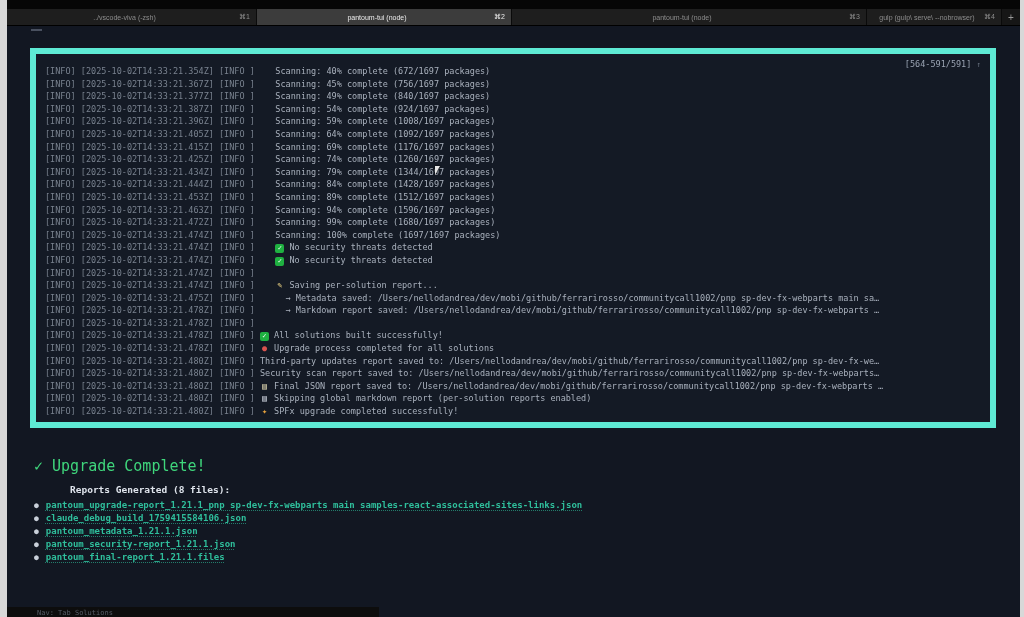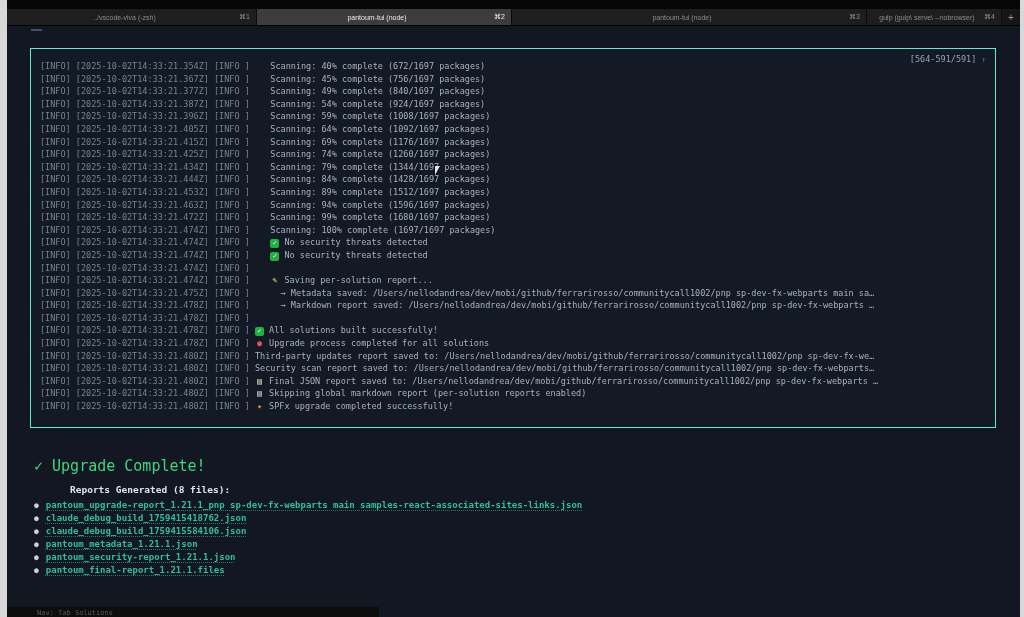--- a/index.html
+++ b/index.html
@@ -33,21 +33,21 @@
   .tab.active { background:#3c3c3c; color:#ececec; }
   .tab .shortcut { position:absolute; right:6px; top:50%; transform:translateY(-50%); }
   .new-tab {
     flex:0 0 18px; display:flex; align-items:center; justify-content:center;
     color:#9a9a9a; font-size:10px; font-family:"Liberation Sans", sans-serif; background:#161616;
   }
   .content { position:relative; height:591px; }
   .top-dash { position:absolute; left:24px; top:3px; width:11px; height:2px; background:#49505f; }
   .log-panel {
     position:absolute; left:23px; top:22px; width:966px; height:380px;
-    border:1px solid #5eead4; background:#141a25;
+    border:6px solid #5eead4; background:#141a25;
   }
   .scroll-indicator {
     position:absolute; top:5px; right:9px; font-size:8.5px; color:#9aa3b2; white-space:pre;
   }
   .scroll-indicator .arrow { color:#6d7685; font-size:7.5px; }
   .log-lines {
     padding:11px 10px 2px 9px; font-size:8.5px; line-height:12.6px;
     white-space:pre; overflow:hidden; height:100%;
   }
   .log-line { height:12.6px; }
@@ -128,21 +128,20 @@
       <div class="scroll-indicator"><span>[564-591/591]</span> <span class="arrow">↑</span></div>
       <div class="log-lines"><div class="log-line"><span class="log-meta">[INFO] [2025-10-02T14:33:21.354Z] [INFO ] </span>   <span class="log-msg">Scanning: 40% complete (672/1697 packages)</span></div><div class="log-line"><span class="log-meta">[INFO] [2025-10-02T14:33:21.367Z] [INFO ] </span>   <span class="log-msg">Scanning: 45% complete (756/1697 packages)</span></div><div class="log-line"><span class="log-meta">[INFO] [2025-10-02T14:33:21.377Z] [INFO ] </span>   <span class="log-msg">Scanning: 49% complete (840/1697 packages)</span></div><div class="log-line"><span class="log-meta">[INFO] [2025-10-02T14:33:21.387Z] [INFO ] </span>   <span class="log-msg">Scanning: 54% complete (924/1697 packages)</span></div><div class="log-line"><span class="log-meta">[INFO] [2025-10-02T14:33:21.396Z] [INFO ] </span>   <span class="log-msg">Scanning: 59% complete (1008/1697 packages)</span></div><div class="log-line"><span class="log-meta">[INFO] [2025-10-02T14:33:21.405Z] [INFO ] </span>   <span class="log-msg">Scanning: 64% complete (1092/1697 packages)</span></div><div class="log-line"><span class="log-meta">[INFO] [2025-10-02T14:33:21.415Z] [INFO ] </span>   <span class="log-msg">Scanning: 69% complete (1176/1697 packages)</span></div><div class="log-line"><span class="log-meta">[INFO] [2025-10-02T14:33:21.425Z] [INFO ] </span>   <span class="log-msg">Scanning: 74% complete (1260/1697 packages)</span></div><div class="log-line"><span class="log-meta">[INFO] [2025-10-02T14:33:21.434Z] [INFO ] </span>   <span class="log-msg">Scanning: 79% complete (1344/1697 packages)</span></div><div class="log-line"><span class="log-meta">[INFO] [2025-10-02T14:33:21.444Z] [INFO ] </span>   <span class="log-msg">Scanning: 84% complete (1428/1697 packages)</span></div><div class="log-line"><span class="log-meta">[INFO] [2025-10-02T14:33:21.453Z] [INFO ] </span>   <span class="log-msg">Scanning: 89% complete (1512/1697 packages)</span></div><div class="log-line"><span class="log-meta">[INFO] [2025-10-02T14:33:21.463Z] [INFO ] </span>   <span class="log-msg">Scanning: 94% complete (1596/1697 packages)</span></div><div class="log-line"><span class="log-meta">[INFO] [2025-10-02T14:33:21.472Z] [INFO ] </span>   <span class="log-msg">Scanning: 99% complete (1680/1697 packages)</span></div><div class="log-line"><span class="log-meta">[INFO] [2025-10-02T14:33:21.474Z] [INFO ] </span>   <span class="log-msg">Scanning: 100% complete (1697/1697 packages)</span></div><div class="log-line"><span class="log-meta">[INFO] [2025-10-02T14:33:21.474Z] [INFO ] </span>   <span class="icon icon-check">✓</span> <span class="log-msg">No security threats detected</span></div><div class="log-line"><span class="log-meta">[INFO] [2025-10-02T14:33:21.474Z] [INFO ] </span>   <span class="icon icon-check">✓</span> <span class="log-msg">No security threats detected</span></div><div class="log-line"><span class="log-meta">[INFO] [2025-10-02T14:33:21.474Z] [INFO ] </span><span class="log-msg"></span></div><div class="log-line"><span class="log-meta">[INFO] [2025-10-02T14:33:21.474Z] [INFO ] </span>   <span class="icon icon-memo">✎</span> <span class="log-msg">Saving per-solution report...</span></div><div class="log-line"><span class="log-meta">[INFO] [2025-10-02T14:33:21.475Z] [INFO ] </span>     <span class="log-msg">→ Metadata saved: /Users/nellodandrea/dev/mobi/github/ferrarirosso/communitycall1002/pnp sp-dev-fx-webparts main sa…</span></div><div class="log-line"><span class="log-meta">[INFO] [2025-10-02T14:33:21.478Z] [INFO ] </span>     <span class="log-msg">→ Markdown report saved: /Users/nellodandrea/dev/mobi/github/ferrarirosso/communitycall1002/pnp sp-dev-fx-webparts …</span></div><div class="log-line"><span class="log-meta">[INFO] [2025-10-02T14:33:21.478Z] [INFO ] </span><span class="log-msg"></span></div><div class="log-line"><span class="log-meta">[INFO] [2025-10-02T14:33:21.478Z] [INFO ] </span><span class="icon icon-check">✓</span> <span class="log-msg">All solutions built successfully!</span></div><div class="log-line"><span class="log-meta">[INFO] [2025-10-02T14:33:21.478Z] [INFO ] </span><span class="icon icon-cherry">●</span> <span class="log-msg">Upgrade process completed for all solutions</span></div><div class="log-line"><span class="log-meta">[INFO] [2025-10-02T14:33:21.480Z] [INFO ] </span><span class="log-msg">Third-party updates report saved to: /Users/nellodandrea/dev/mobi/github/ferrarirosso/communitycall1002/pnp sp-dev-fx-we…</span></div><div class="log-line"><span class="log-meta">[INFO] [2025-10-02T14:33:21.480Z] [INFO ] </span><span class="log-msg">Security scan report saved to: /Users/nellodandrea/dev/mobi/github/ferrarirosso/communitycall1002/pnp sp-dev-fx-webparts…</span></div><div class="log-line"><span class="log-meta">[INFO] [2025-10-02T14:33:21.480Z] [INFO ] </span><span class="icon icon-clipboard">▤</span> <span class="log-msg">Final JSON report saved to: /Users/nellodandrea/dev/mobi/github/ferrarirosso/communitycall1002/pnp sp-dev-fx-webparts …</span></div><div class="log-line"><span class="log-meta">[INFO] [2025-10-02T14:33:21.480Z] [INFO ] </span><span class="icon icon-page">▤</span> <span class="log-msg">Skipping global markdown report (per-solution reports enabled)</span></div><div class="log-line"><span class="log-meta">[INFO] [2025-10-02T14:33:21.480Z] [INFO ] </span><span class="icon icon-party">✦</span> <span class="log-msg">SPFx upgrade completed successfully!</span></div></div>
     </div>
 
     <div class="upgrade-line"><span>✓</span> <span>Upgrade Complete!</span></div>
 
     <div class="reports-title">Reports Generated (8 files):</div>
 
     <ul class="reports-list">
         <li class="report-item"><span class="report-bullet">●</span><span class="report-link">pantoum_upgrade-report_1.21.1_pnp sp-dev-fx-webparts main samples-react-associated-sites-links.json</span></li>
-        <li class="report-item"><span class="report-bullet">●</span><span class="report-link">claude_debug_build_1759415418762.json</span></li>
         <li class="report-item"><span class="report-bullet">●</span><span class="report-link">claude_debug_build_1759415584106.json</span></li>
         <li class="report-item"><span class="report-bullet">●</span><span class="report-link">pantoum_metadata_1.21.1.json</span></li>
         <li class="report-item"><span class="report-bullet">●</span><span class="report-link">pantoum_security-report_1.21.1.json</span></li>
         <li class="report-item"><span class="report-bullet">●</span><span class="report-link">pantoum_final-report_1.21.1.files</span></li>
       </ul>
 
     <div class="status-bar">Nav: Tab  Solutions</div>
 
     <div class="mouse-cursor"></div>
   </div>

